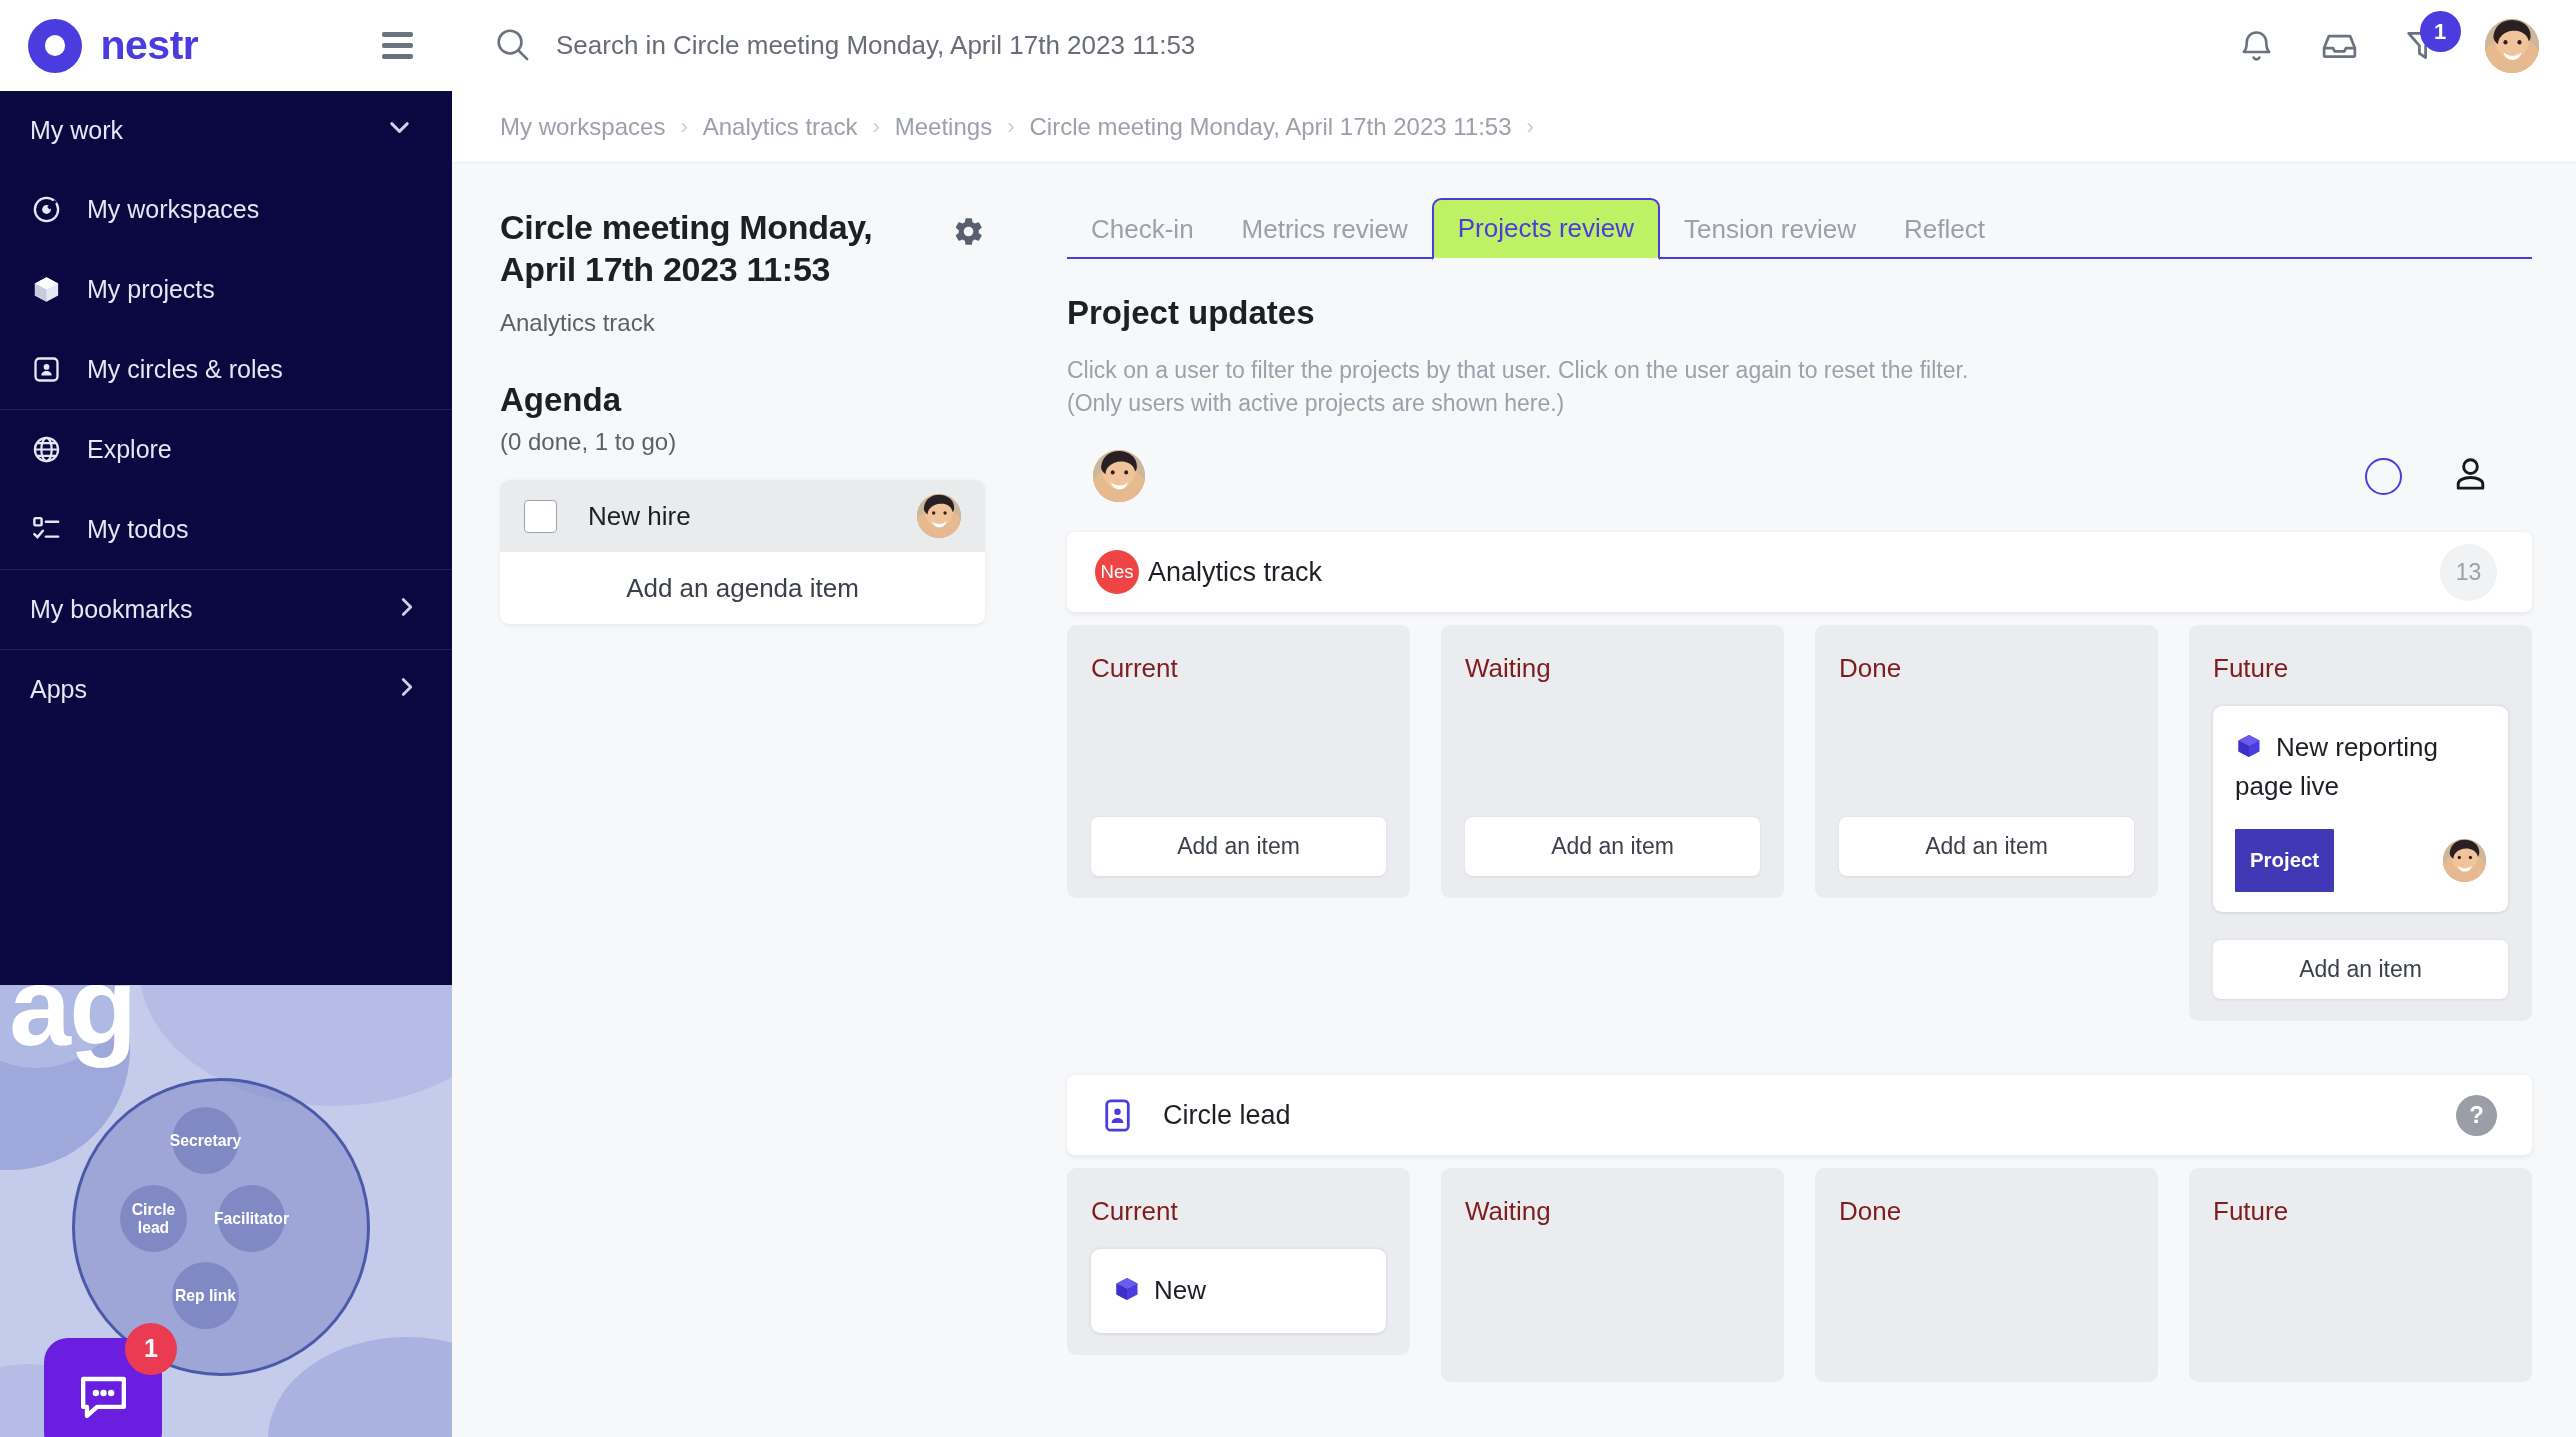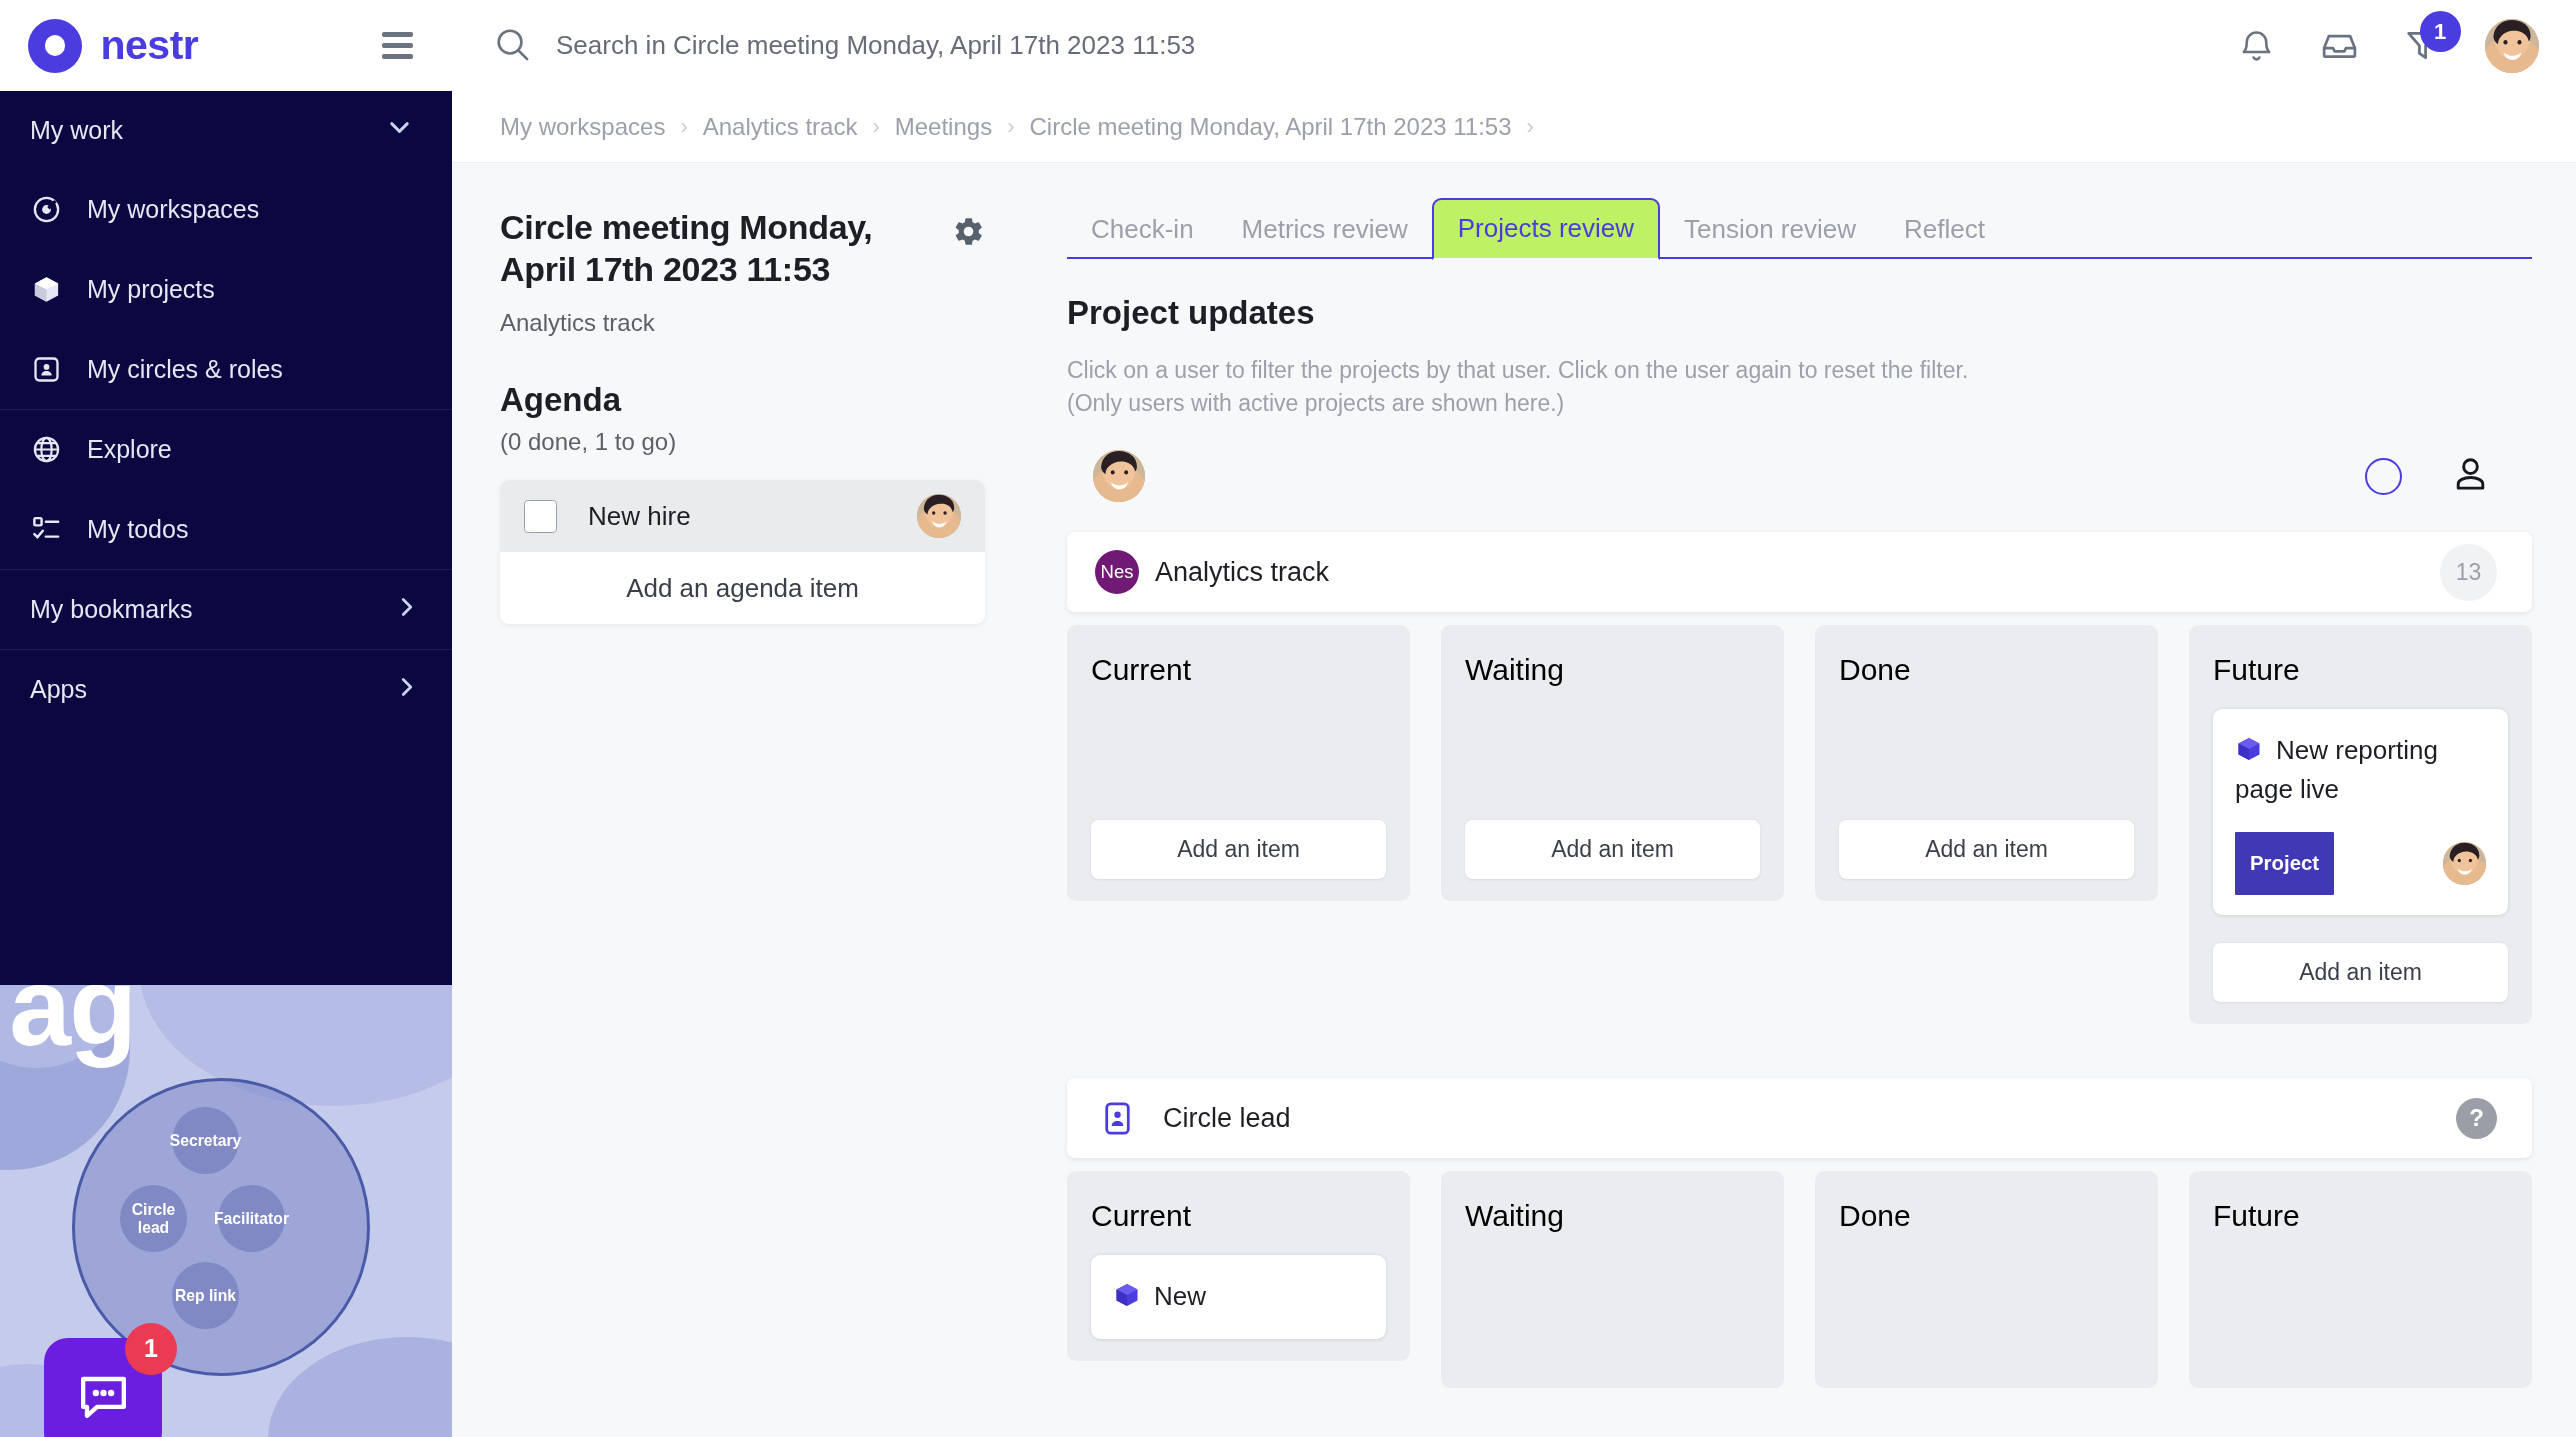--- a/index.html
+++ b/index.html
@@ -162,44 +162,44 @@
   .filter-avatars { display: flex; gap: 16.7px; padding-left: 26px;}
   .filter-tools { display: flex; align-items: center; gap: 48px; }
   .circle-btn { width: 37px; height: 37px; border: 2.8px solid #4b3ce0; border-radius: 50%; cursor: pointer;}
 
   .group-card {
     background: #ffffff; border-radius: 7.4px; margin-top: 30px;
     box-shadow: 0 1.9px 5.6px rgba(16,24,40,0.08);
     height: 80px; display: flex; align-items: center; padding: 0 35px 0 28px;
   }
   .group-avatar {
-    width: 44px; height: 44px; border-radius: 50%; background: #701a75;
+    width: 44px; height: 44px; border-radius: 50%; background: #ef4444;
     color: #fff; font-size: 18.5px; display:flex; align-items:center; justify-content:center;
-    flex: 0 0 44px; margin-right: 16px;
+    flex: 0 0 44px; margin-right: 9px;
   }
   .group-icon-box { width: 44px; height: 44px; margin-right: 24px; flex: 0 0 44px; display:flex; align-items:center; justify-content:center;}
   .group-name { font-size: 27px; color: #1d1f25; flex: 1 1 auto;}
   .group-count {
     width: 57px; height: 57px; border-radius: 50%; background: #f1f2f4;
     color: #9ca0aa; font-size: 23px; display:flex; align-items:center; justify-content:center;
   }
   .group-help {
     width: 41px; height: 41px; border-radius: 50%; background: #9b9ea6;
     color: #fff; font-size: 24px; font-weight: 700;
     display:flex; align-items:center; justify-content:center; cursor: pointer;
   }
 
   .board { display: flex; gap: 31px; margin-top: 13px; align-items: flex-start;}
   .column {
     flex: 1 1 0; background: #eaecf0; border-radius: 9.3px;
     padding: 28px 24px 22px 24px; display: flex; flex-direction: column;
     min-height: 228px;
   }
   .column.tall { min-height: 283px; }
-  .col-title { font-size: 30px; color: #000000; margin-bottom: 22px;}
+  .col-title { font-size: 26px; color: #7f1d1d; margin-bottom: 22px;}
   .col-spacer { flex: 1 1 auto; min-height: 111px;}
   .add-item {
     background: #ffffff; border-radius: 7.4px; height: 59px;
     display: flex; align-items: center; justify-content: center;
     font-size: 23px; color: #3a3f49; cursor: pointer;
     box-shadow: 0 0.9px 2.8px rgba(16,24,40,0.08);
   }
   .proj-card {
     background: #ffffff; border-radius: 9.3px; padding: 24px 22px 20.4px 22px;
     box-shadow: 0 0.9px 3.7px rgba(16,24,40,0.12); margin-bottom: 28px; cursor: pointer;

